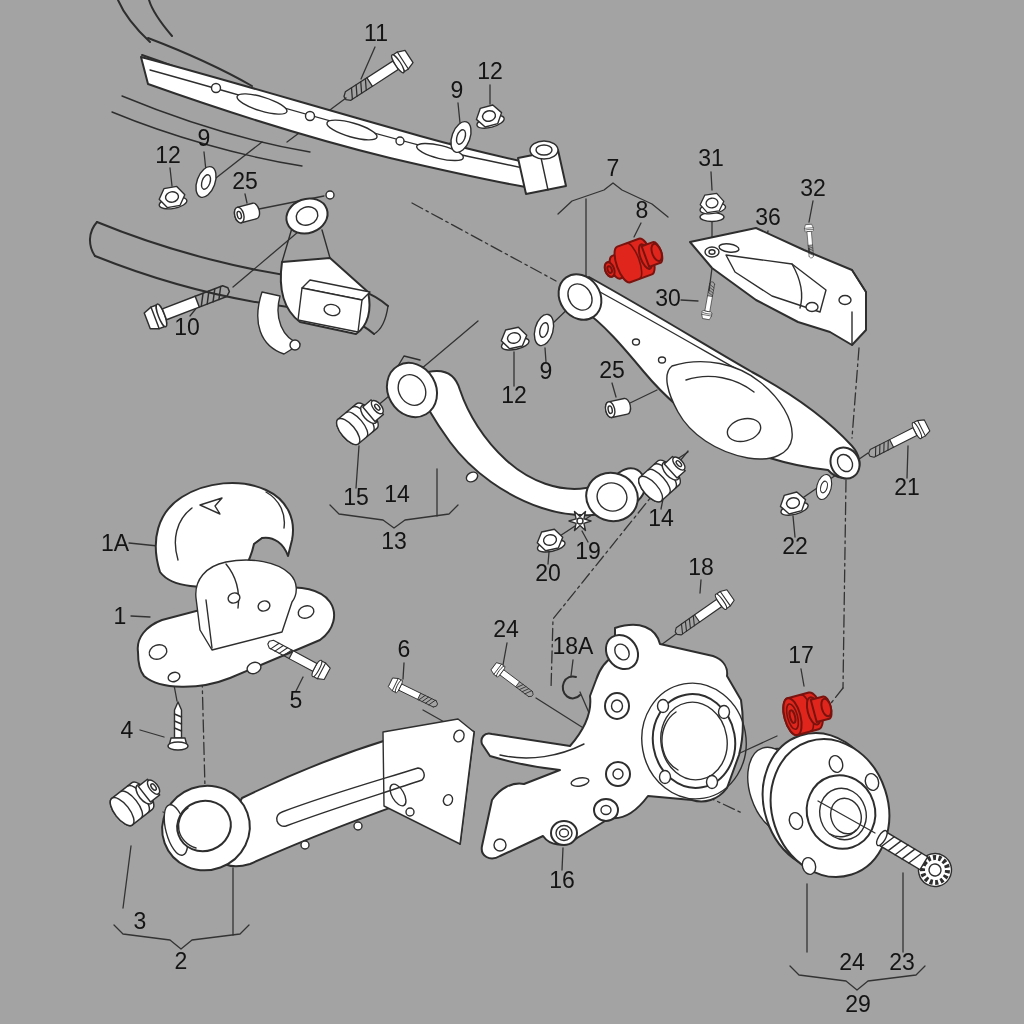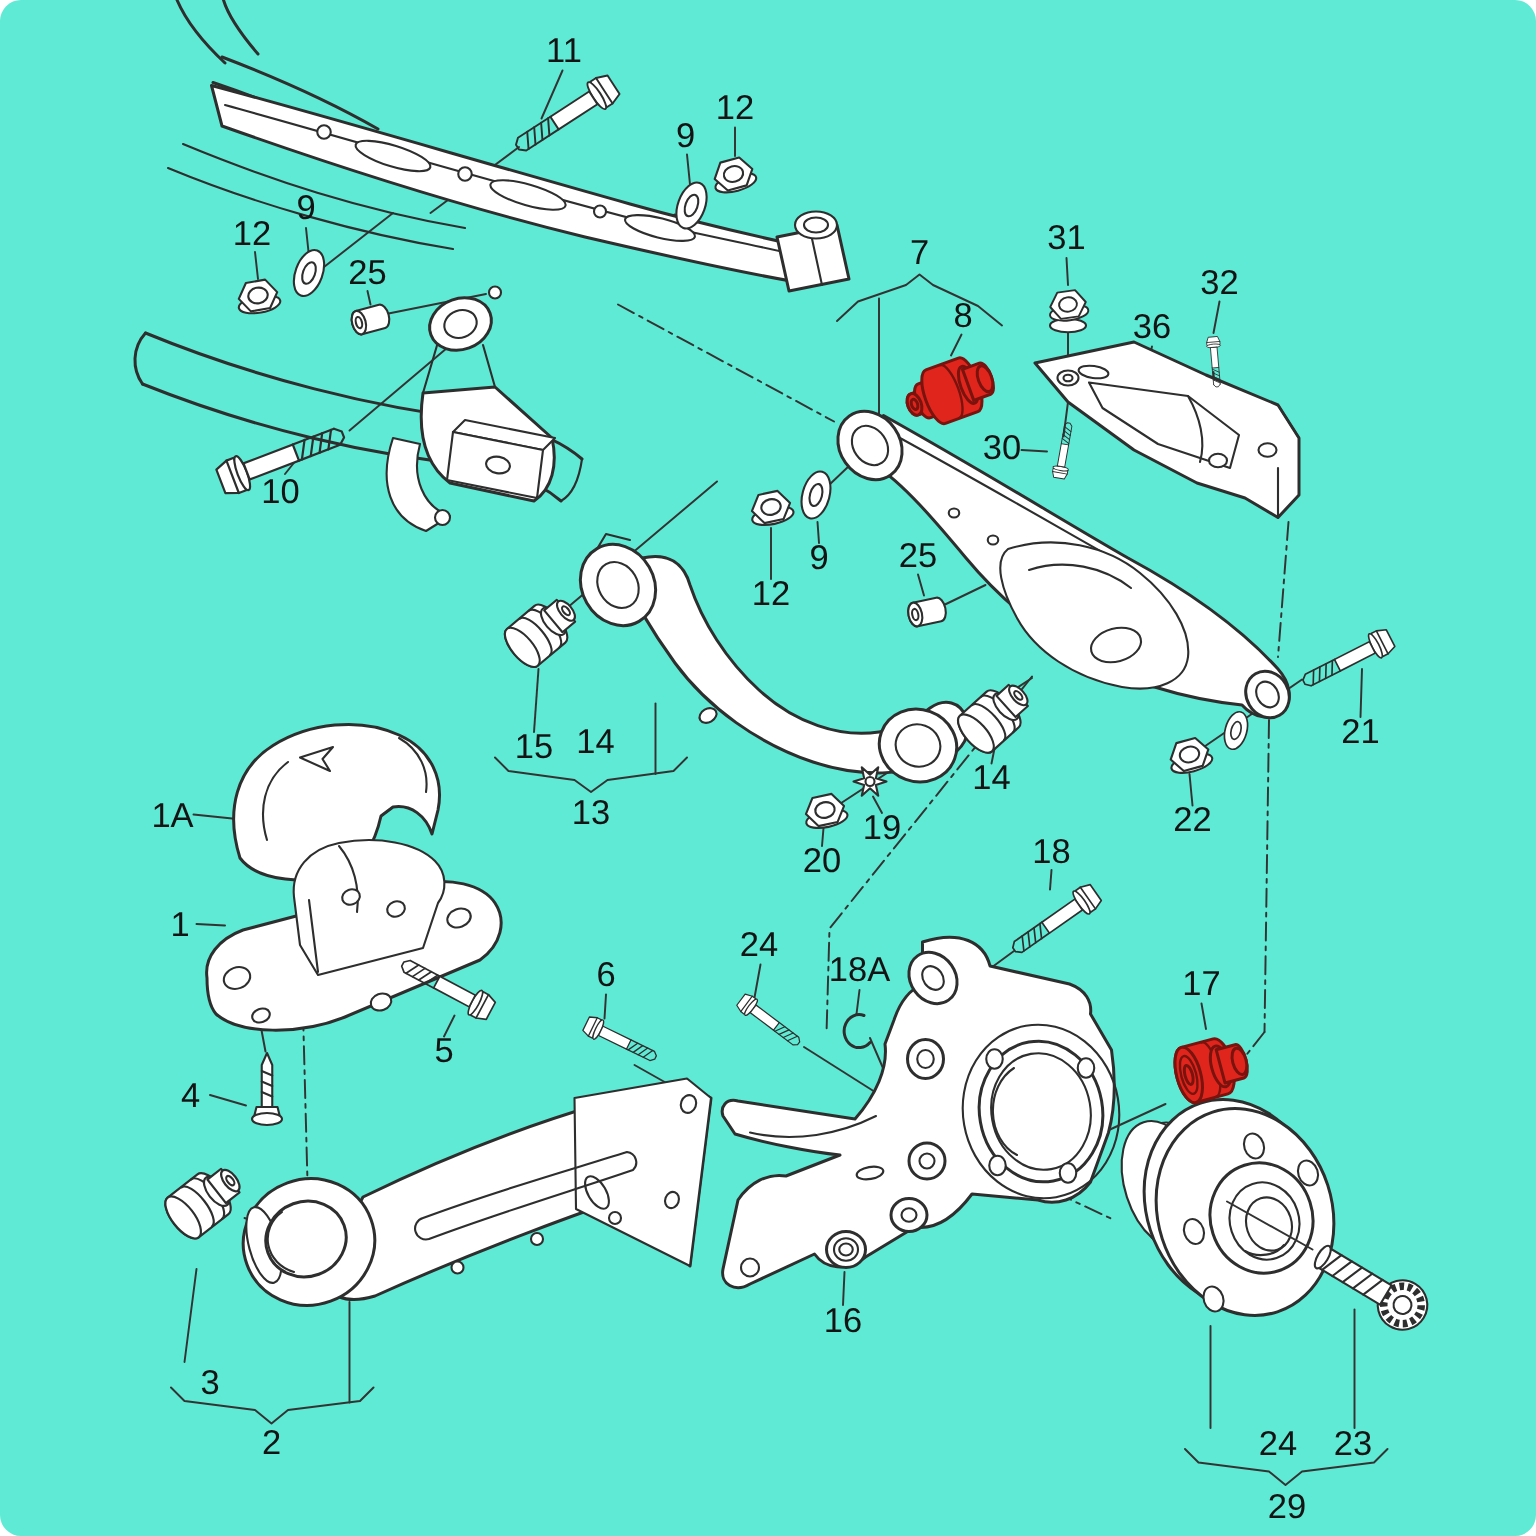--- a/index.html
+++ b/index.html
@@ -1,16 +1,16 @@
 <!DOCTYPE html>
 <html style="--hl-fill: #e0261c; --hl-stroke: #7a120e;"><head>
 <meta charset="utf-8">
 <style>
   html,body{margin:0;padding:0;background:#fff;}
-  .stage{width:1024px;height:1024px;position:relative;background:#5eead4;overflow:hidden;border-radius:14px;}
+  .stage{width:1024px;height:1024px;position:relative;background:#a3a3a3;overflow:hidden;}
   svg{display:block;}
   .ln  {fill:none;stroke:#2e2e2e;stroke-width:2;stroke-linecap:round;stroke-linejoin:round;}
   .ln2 {fill:none;stroke:#2e2e2e;stroke-width:1.4;stroke-linecap:round;stroke-linejoin:round;}
   .fill {fill:#fff;stroke:#2e2e2e;stroke-width:2;stroke-linecap:round;stroke-linejoin:round;}
   .fill2{fill:#fff;stroke:#2e2e2e;stroke-width:1.4;stroke-linecap:round;stroke-linejoin:round;}
   .lead {fill:none;stroke:#333;stroke-width:1.3;stroke-linecap:round;stroke-linejoin:round;}
   .dash {fill:none;stroke:#333;stroke-width:1.3;stroke-dasharray:12 4 2.5 4;stroke-linecap:round;}
   .hl   {fill:var(--hl-fill,#e0261c);stroke:var(--hl-stroke,#7a120e);stroke-width:2;stroke-linejoin:round;}
   .hl-ln{fill:none;stroke:var(--hl-stroke,#7a120e);stroke-width:1.6;stroke-linecap:round;}
   .lbl  {font:23px "Liberation Sans", sans-serif;fill:#141414;text-anchor:middle;}

